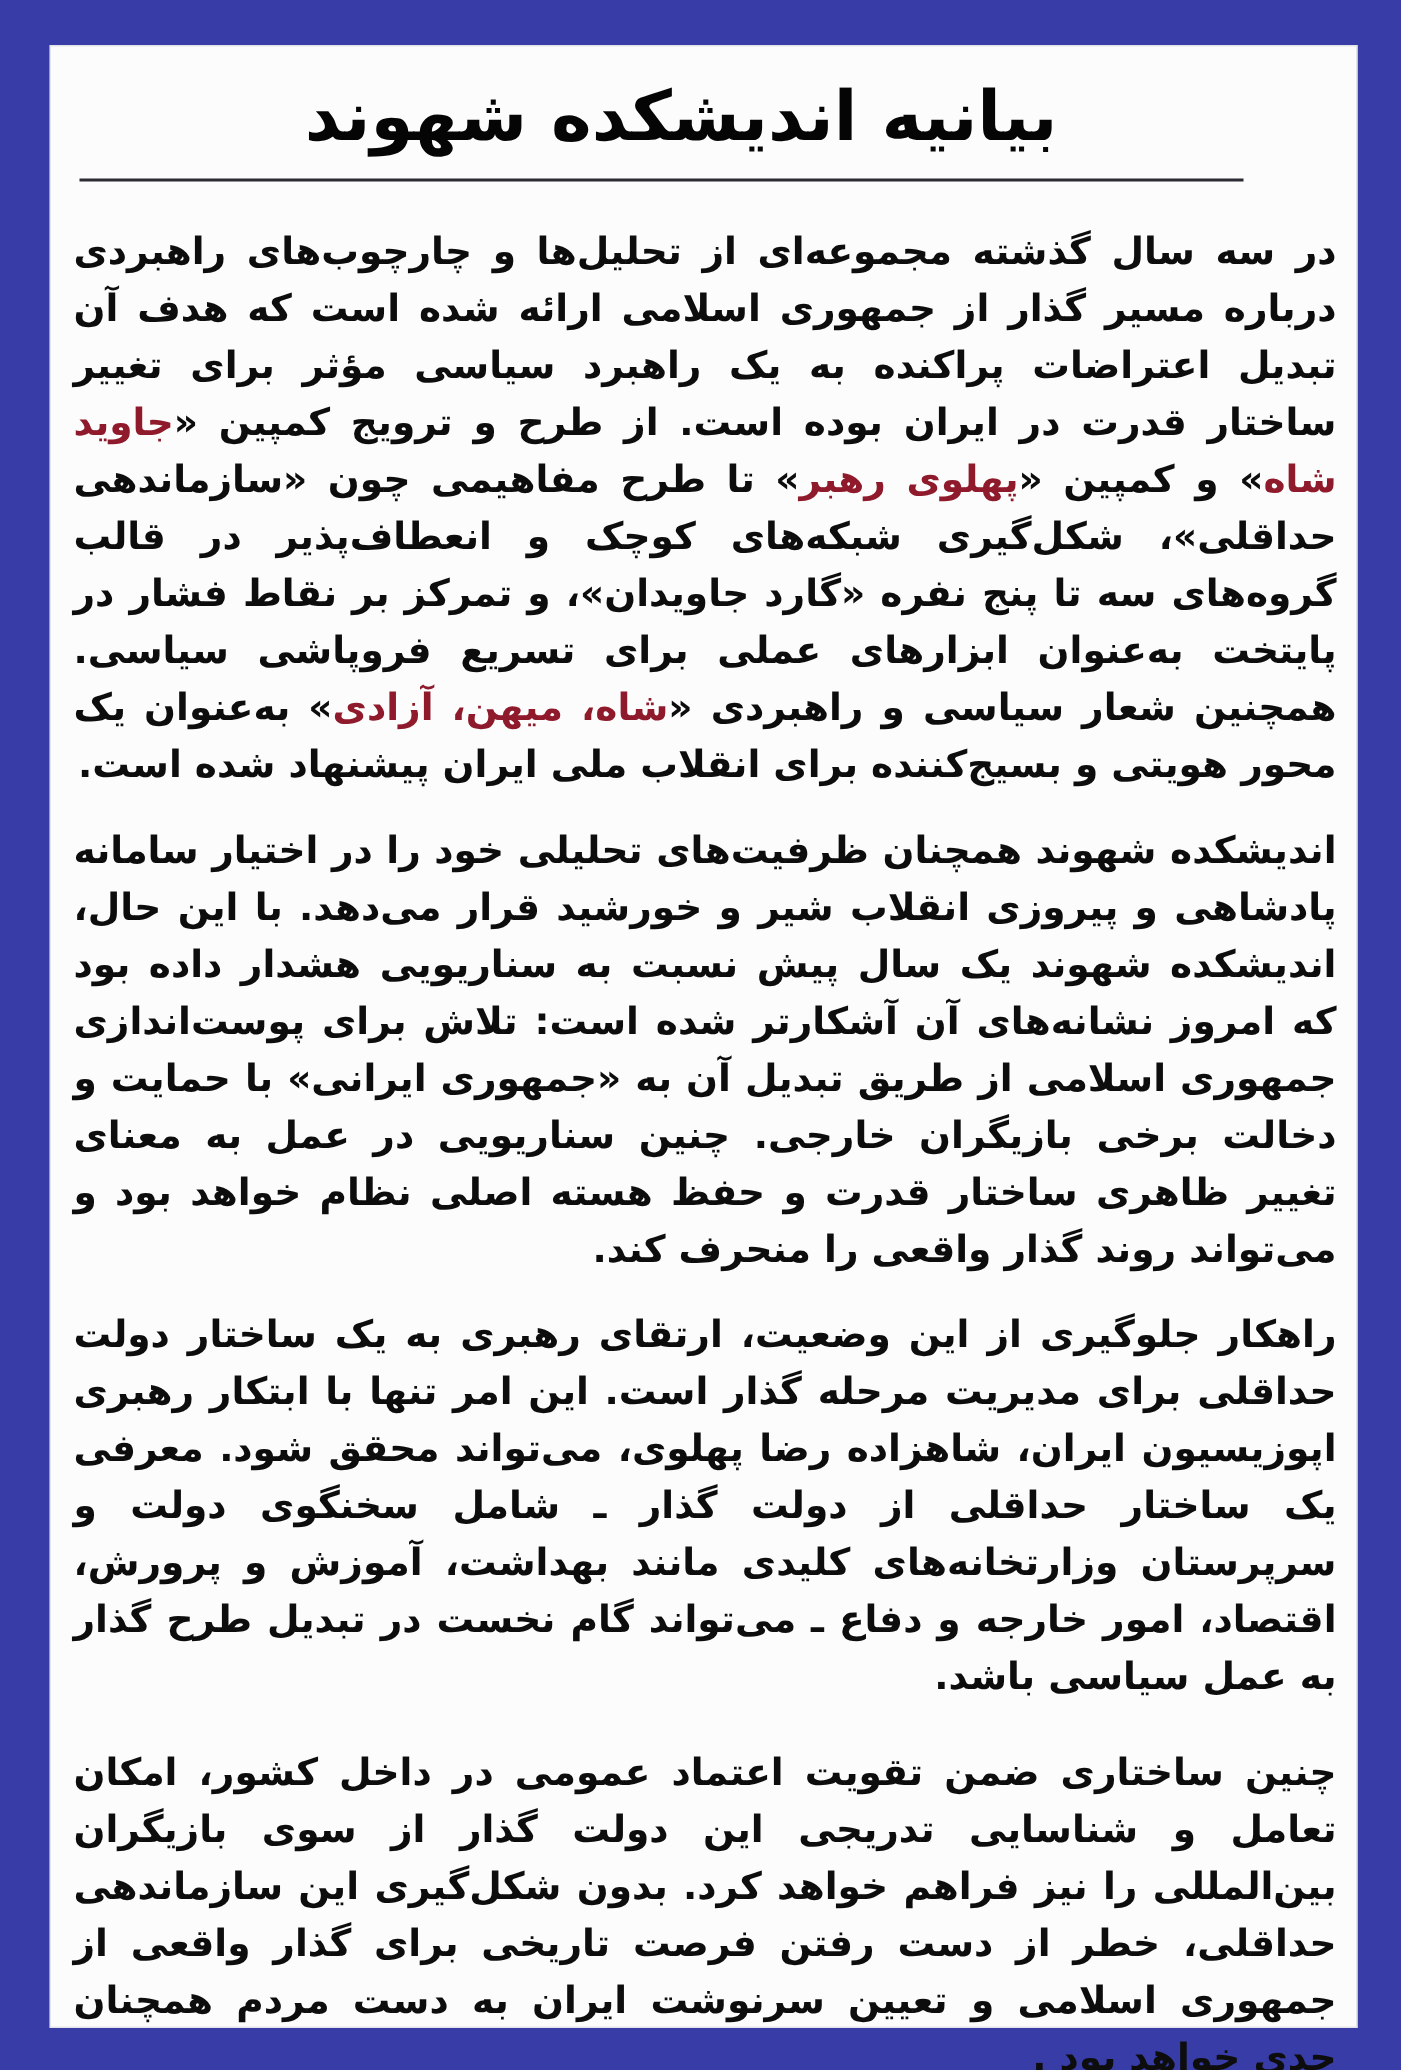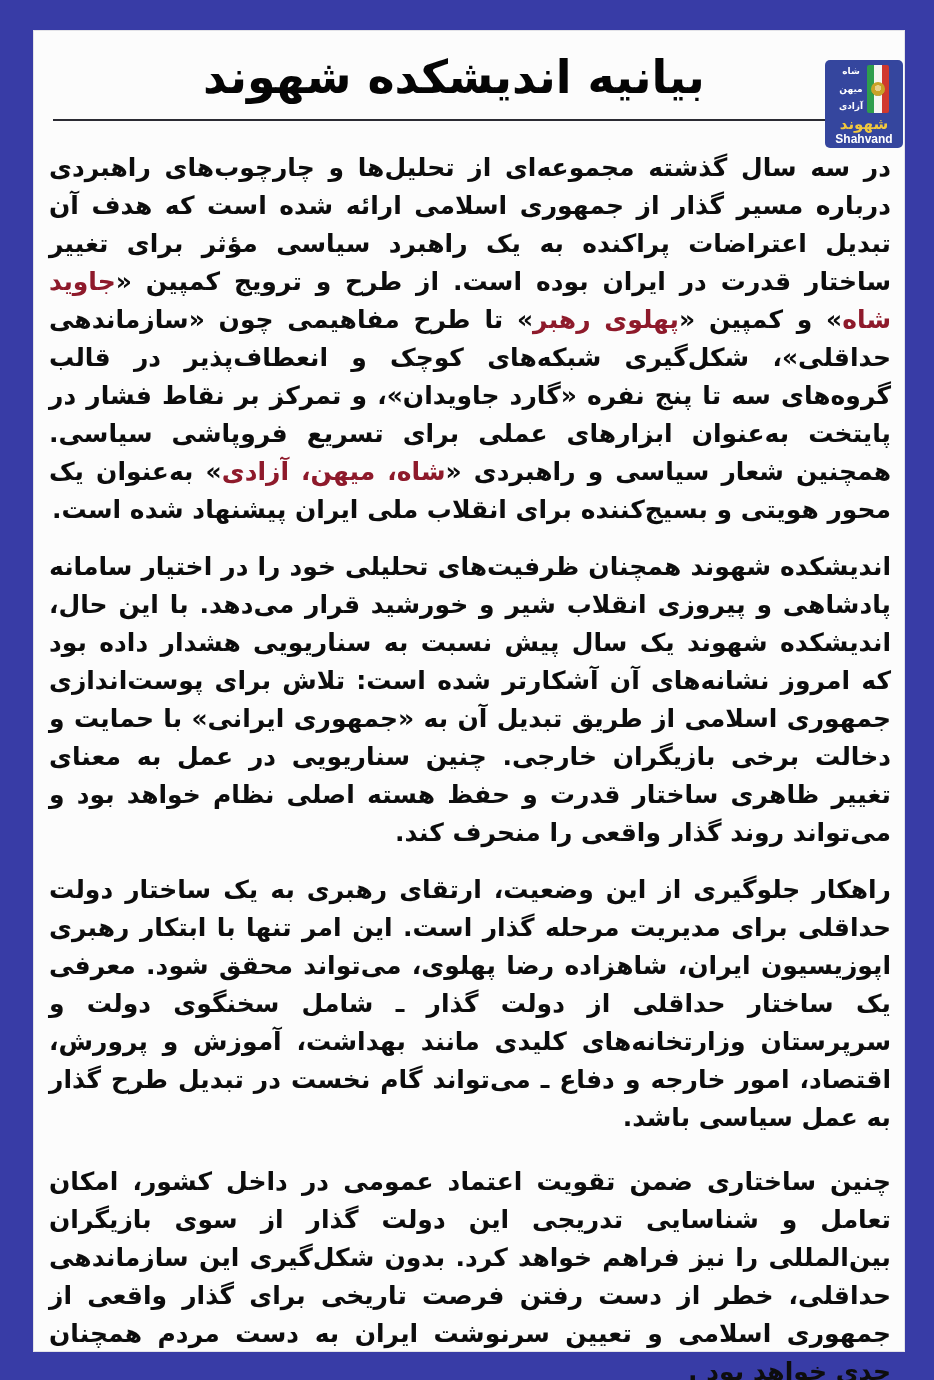--- a/index.html
+++ b/index.html
@@ -127,37 +127,20 @@
 </head>
 <body>
 
 <div class="page">
   <div class="paper">
 
     <div class="masthead">
       <h1 class="doc-title">بیانیه اندیشکده شهوند</h1>
       <div class="title-rule"></div>
 
-      <div class="logo">
-        <div class="logo-top">
-          <div class="logo-slogan">
-            <span>شاه</span>
-            <span>میهن</span>
-            <span>آزادی</span>
-          </div>
-          <div class="logo-flag">
-            <div class="stripe green"></div>
-            <div class="stripe white"></div>
-            <div class="stripe red"></div>
-            <div class="emblem"></div>
-          </div>
-        </div>
-        <div class="logo-fa">شهوند</div>
-        <div class="logo-en">Shahvand</div>
-      </div>
     </div>
 
     <div class="statement">
         <p><span>در سه سال گذشته مجموعه‌ای از تحلیل‌ها و چارچوب‌های راهبردی درباره مسیر گذار از جمهوری اسلامی ارائه شده است که هدف آن تبدیل اعتراضات پراکنده به یک راهبرد سیاسی مؤثر برای تغییر ساختار قدرت در ایران بوده است. از طرح و ترویج کمپین «</span><span class="red">جاوید شاه</span><span>» و کمپین «</span><span class="red">پهلوی رهبر</span><span>» تا طرح مفاهیمی چون «سازماندهی حداقلی»، شکل‌گیری شبکه‌های کوچک و انعطاف‌پذیر در قالب گروه‌های سه تا پنج نفره «گارد جاویدان»، و تمرکز بر نقاط فشار در پایتخت به‌عنوان ابزارهای عملی برای تسریع فروپاشی سیاسی. همچنین شعار سیاسی و راهبردی «</span><span class="red">شاه، میهن، آزادی</span><span>» به‌عنوان یک محور هویتی و بسیج‌کننده برای انقلاب ملی ایران پیشنهاد شده است.</span></p>
         <p><span>اندیشکده شهوند همچنان ظرفیت‌های تحلیلی خود را در اختیار سامانه پادشاهی و پیروزی انقلاب شیر و خورشید قرار می‌دهد. با این حال، اندیشکده شهوند یک سال پیش نسبت به سناریویی هشدار داده بود که امروز نشانه‌های آن آشکارتر شده است: تلاش برای پوست‌اندازی جمهوری اسلامی از طریق تبدیل آن به «جمهوری ایرانی» با حمایت و دخالت برخی بازیگران خارجی. چنین سناریویی در عمل به معنای تغییر ظاهری ساختار قدرت و حفظ هسته اصلی نظام خواهد بود و می‌تواند روند گذار واقعی را منحرف کند.</span></p>
         <p><span>راهکار جلوگیری از این وضعیت، ارتقای رهبری به یک ساختار دولت حداقلی برای مدیریت مرحله گذار است. این امر تنها با ابتکار رهبری اپوزیسیون ایران، شاهزاده رضا پهلوی، می‌تواند محقق شود. معرفی یک ساختار حداقلی از دولت گذار ـ شامل سخنگوی دولت و سرپرستان وزارتخانه‌های کلیدی مانند بهداشت، آموزش و پرورش، اقتصاد، امور خارجه و دفاع ـ می‌تواند گام نخست در تبدیل طرح گذار به عمل سیاسی باشد.</span></p>
         <p class="gap-before"><span>چنین ساختاری ضمن تقویت اعتماد عمومی در داخل کشور، امکان تعامل و شناسایی تدریجی این دولت گذار از سوی بازیگران بین‌المللی را نیز فراهم خواهد کرد. بدون شکل‌گیری این سازماندهی حداقلی، خطر از دست رفتن فرصت تاریخی برای گذار واقعی از جمهوری اسلامی و تعیین سرنوشت ایران به دست مردم همچنان جدی خواهد بود .</span></p>
       </div>
 
     <div class="signature">پاینده ایران</div>

